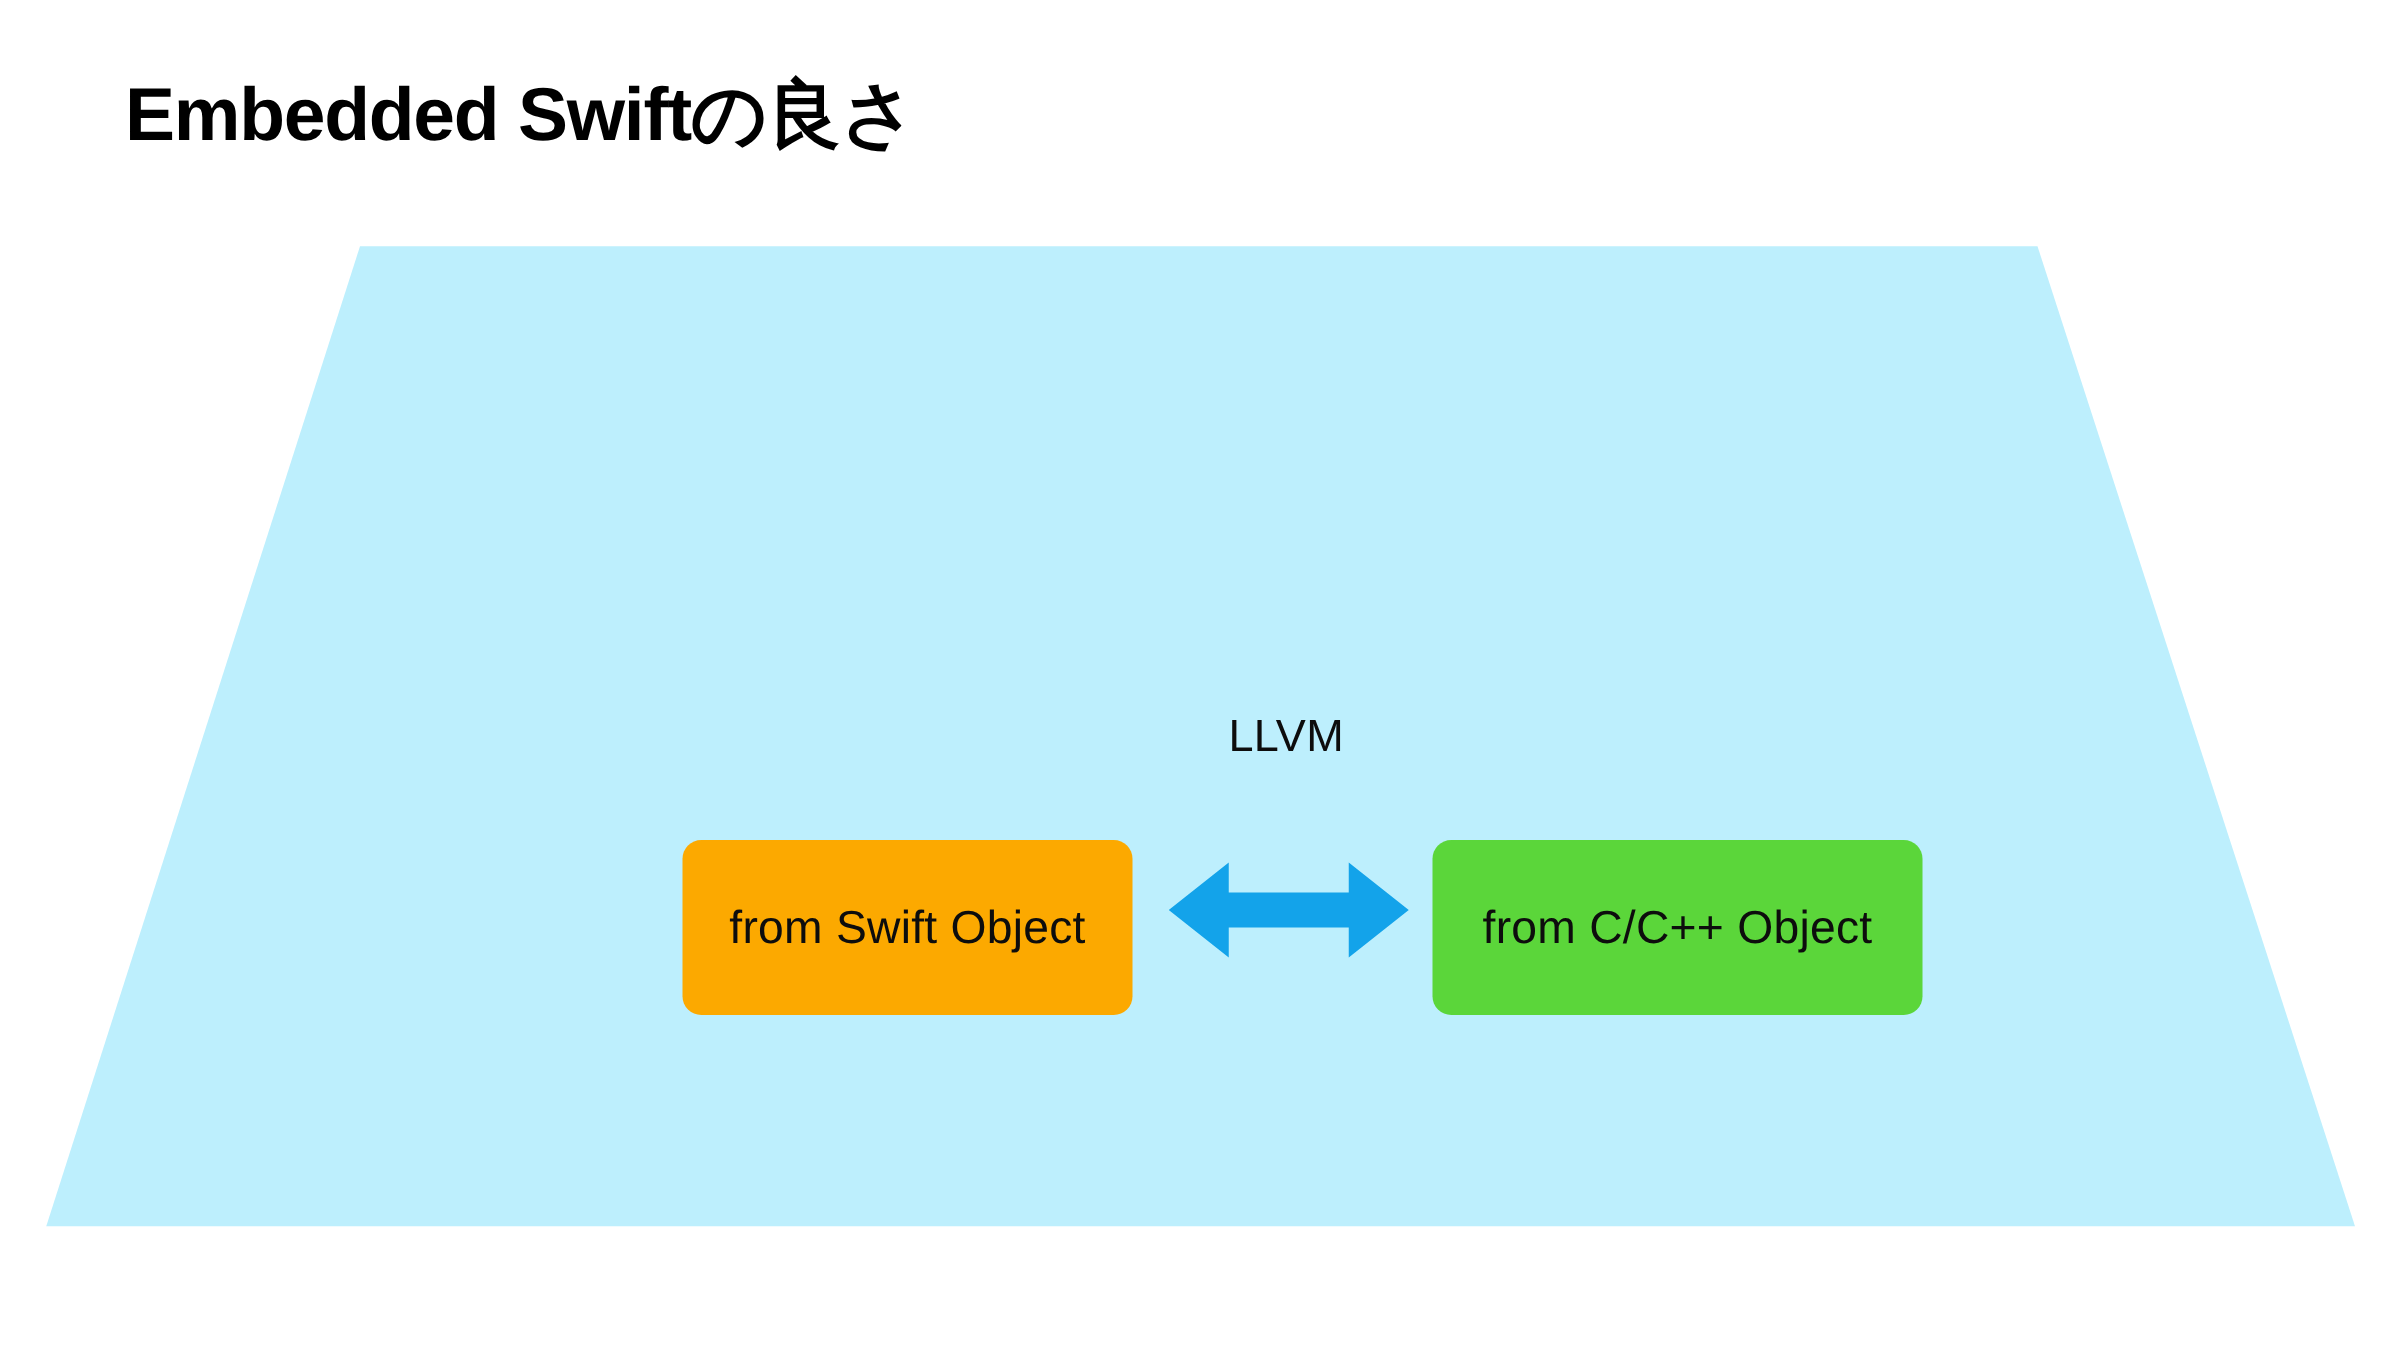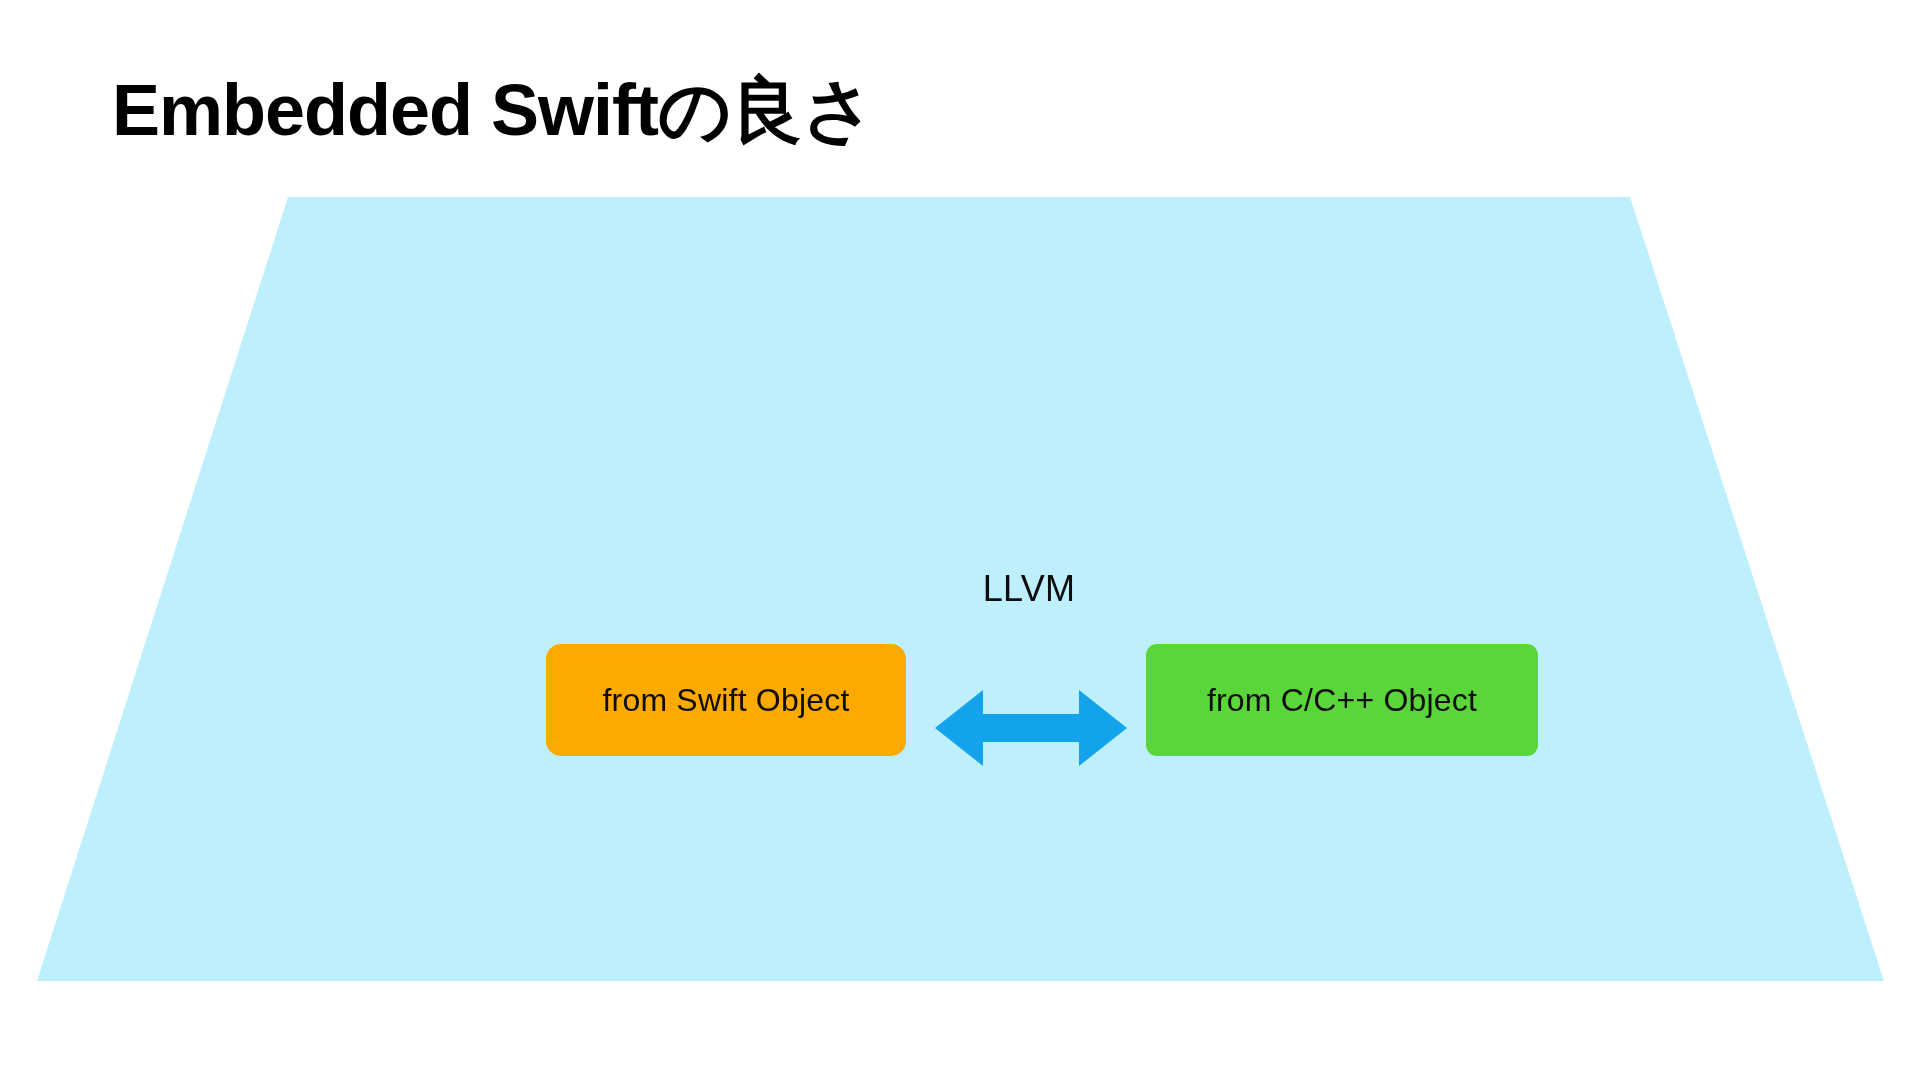--- a/index.html
+++ b/index.html
@@ -16,27 +16,27 @@
     height: 1080px;
     background: #ffffff;
     overflow: hidden;
   }
 
   
   #slide-title {
     position: absolute;
     left: 96px;
     top: 56px;
-    font-size: 72px;
+    font-size: 60px;
     font-weight: 700;
     line-height: 1.08;
     letter-spacing: -1px;
     color: #000000;
     white-space: nowrap;
-    margin: 16px;
+    margin: 4px;
   }
 
   
   #trapezoid-svg {
     position: absolute;
     left: 0;
     top: 0;
     width: 1920px;
     height: 1080px;
   }
@@ -58,42 +58,41 @@
     width: 1966px;
     text-align: center;
     font-size: 36px;
     font-weight: 400;
     color: #0d0d0d;
     letter-spacing: 0.3px;
   }
 
   .object-box {
     position: absolute;
-    top: 644px;
-    height: 112px;
+    top: 672px;
+    height: 140px;
     border-radius: 15px;
     display: flex;
     align-items: center;
     justify-content: center;
-    font-size: 32px;
+    font-size: 37px;
     font-weight: 400;
     color: #0d0d0d;
     letter-spacing: 0.2px;
     box-sizing: border-box;
   }
 
   #swift-object-box {
     left: 500px;
     width: 360px;
   }
 
   #cpp-object-box {
     left: 1100px;
     width: 392px;
-    border-radius: 11px;
   }
 
   #interop-arrow {
     position: absolute;
     left: 885px;
     top: 682px;
     width: 200px;
     height: 92px;
   }
 </style>

